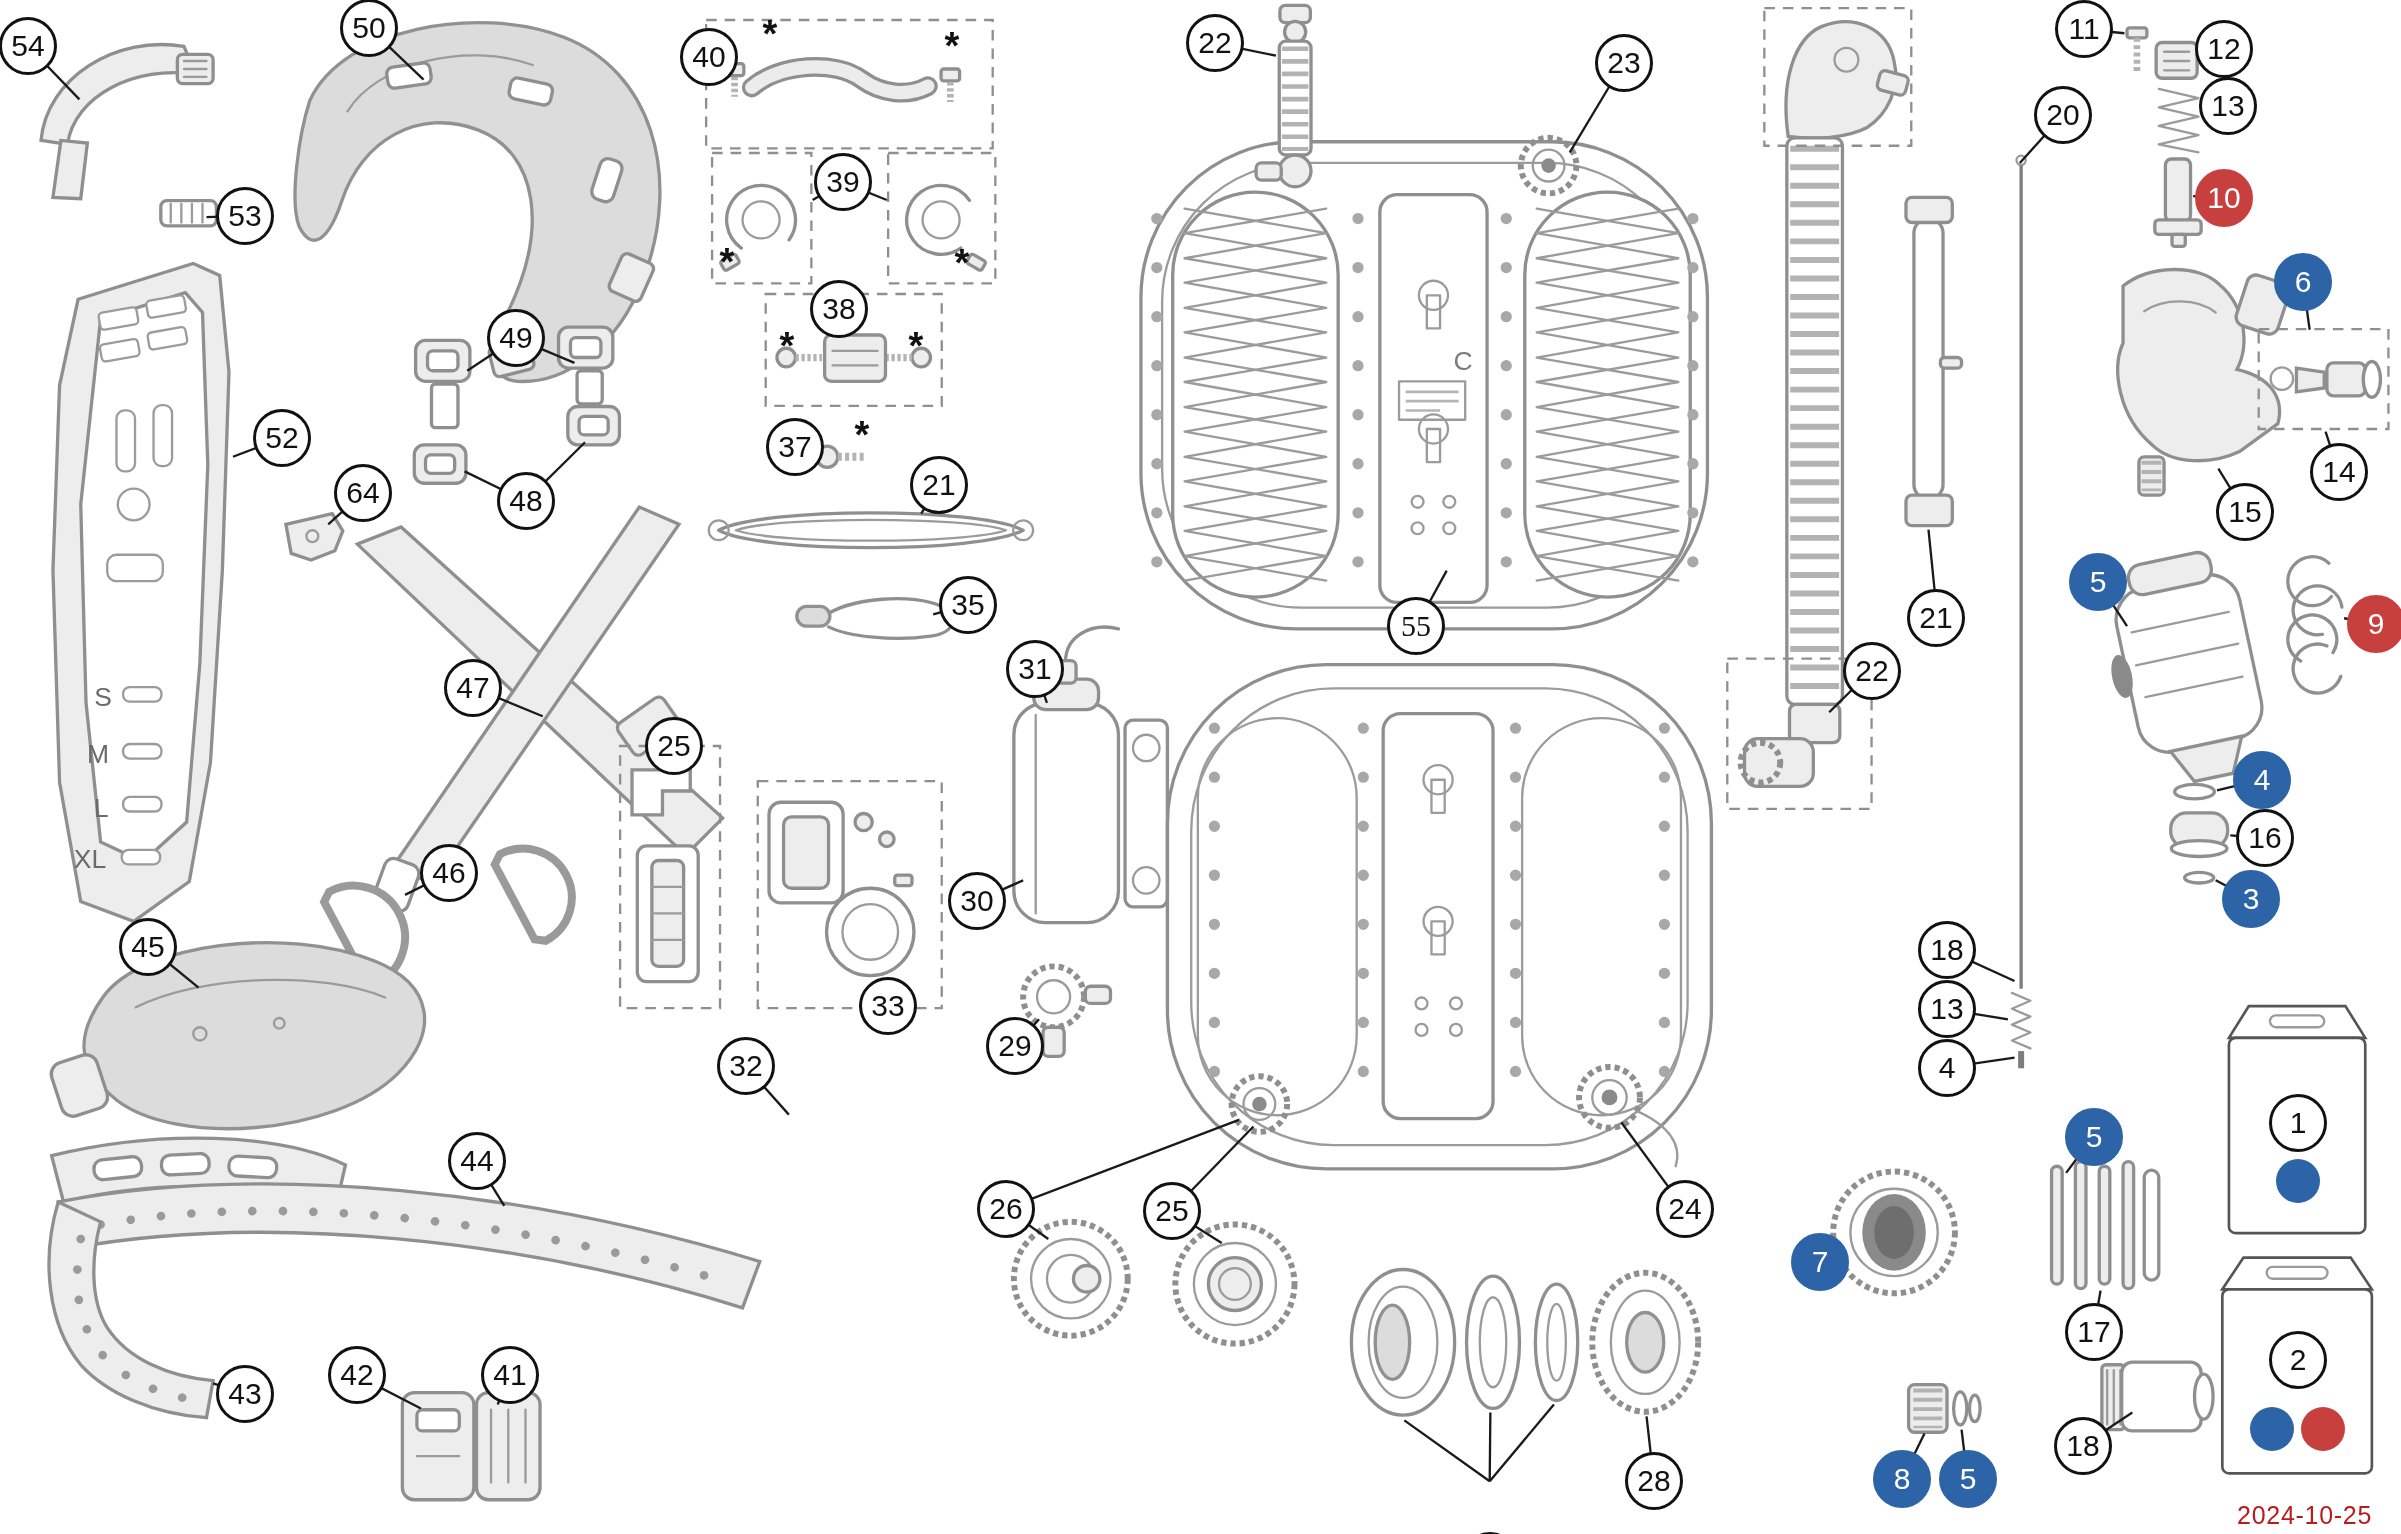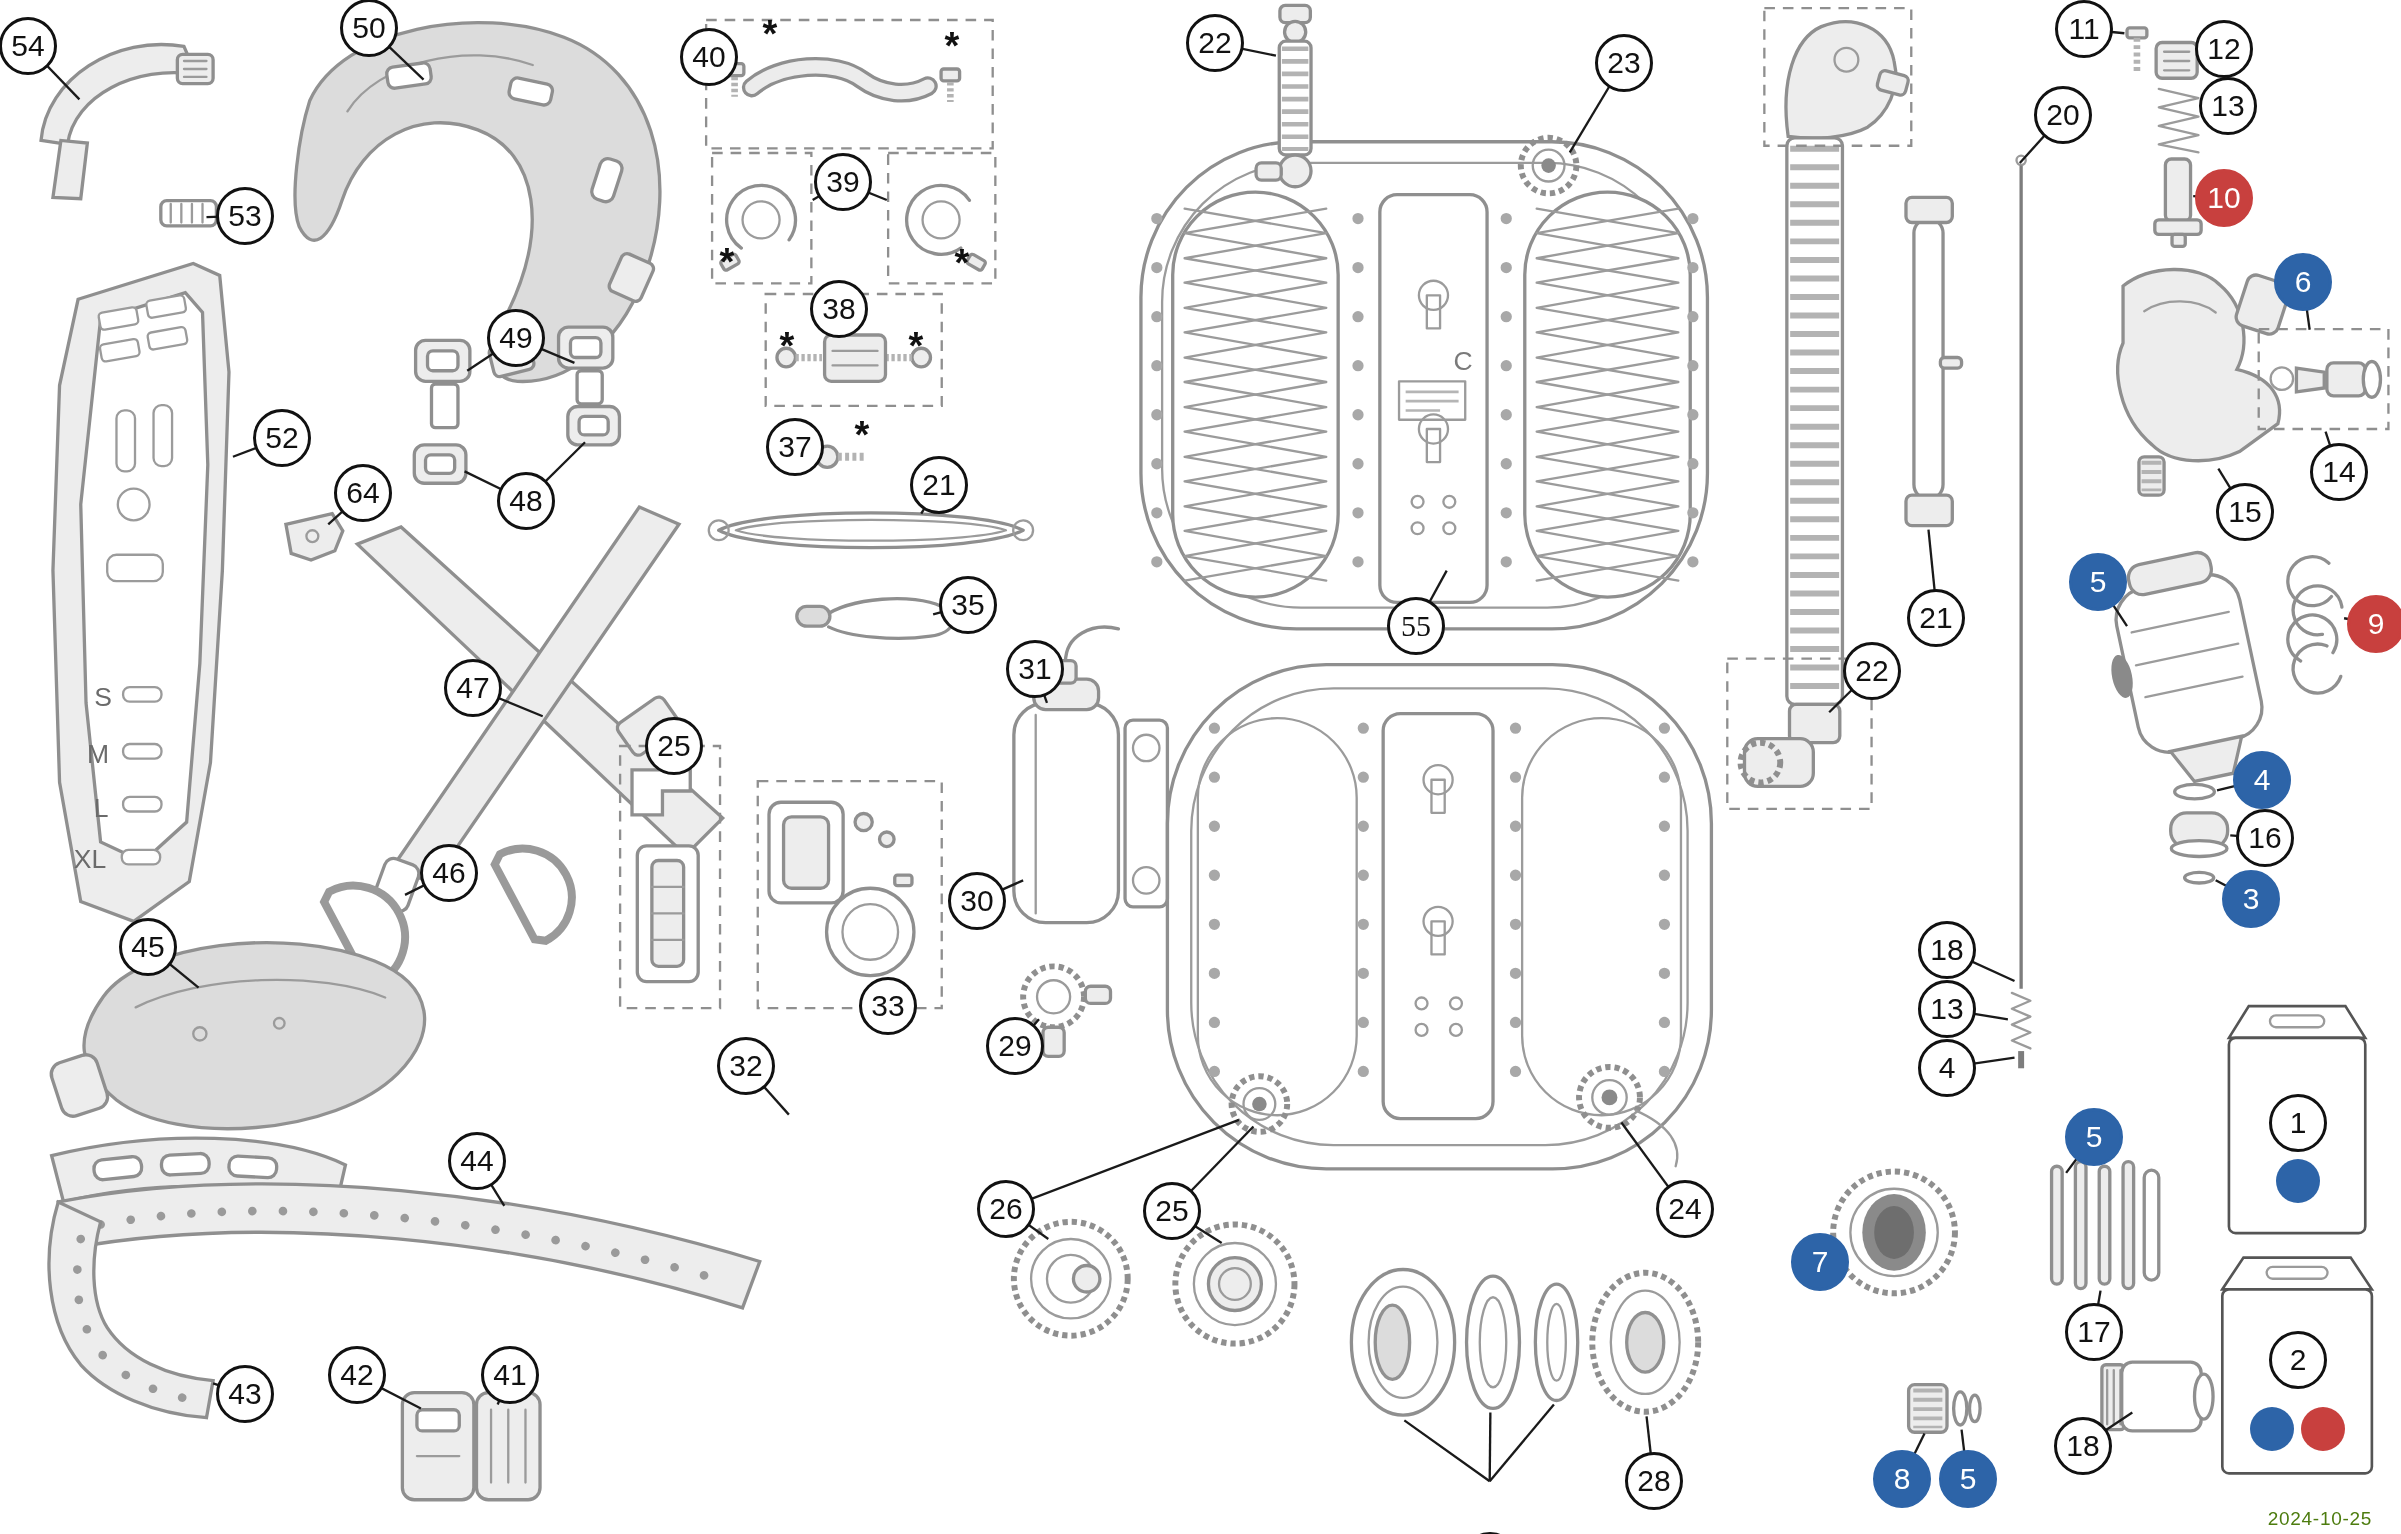--- a/index.html
+++ b/index.html
@@ -23,21 +23,21 @@
 
   #callout-layer{position:absolute;inset:0;}
   .callout{position:absolute;width:58px;height:58px;border-radius:50%;
            display:flex;align-items:center;justify-content:center;
            transform:translate(-50%,-50%);font-size:30px;font-weight:400;
            background:#fff;border:3.3px solid #111;color:#111;box-sizing:border-box;}
   .callout.blue{background:var(--blue,#2d64a8);border-color:var(--blue,#2d64a8);color:#fff;}
   .callout.red{background:var(--red,#c8403e);border-color:var(--red,#c8403e);color:#fff;}
   .anno{position:absolute;transform:translate(-50%,-50%);color:#111;white-space:nowrap;}
   .dot{position:absolute;width:44px;height:44px;border-radius:50%;transform:translate(-50%,-50%);}
-  .date{position:absolute;right:29px;bottom:5.3px;font-size:19px;color:#4d7c0f;letter-spacing:0.7px;margin-top:32px;}
+  .date{position:absolute;right:29px;bottom:5.3px;font-size:25px;color:#b91c1c;letter-spacing:0.7px;margin-top:32px;}
 </style>
 </head>
 <body>
 
 <div class="stage">
 
 <svg id="art" viewBox="0 0 3628 2319" xmlns="http://www.w3.org/2000/svg">
 
   <g>
     <path class="fl" d="M62,212 C70,118 175,52 278,70 L296,112 C205,98 112,144 102,218 Z"></path>

